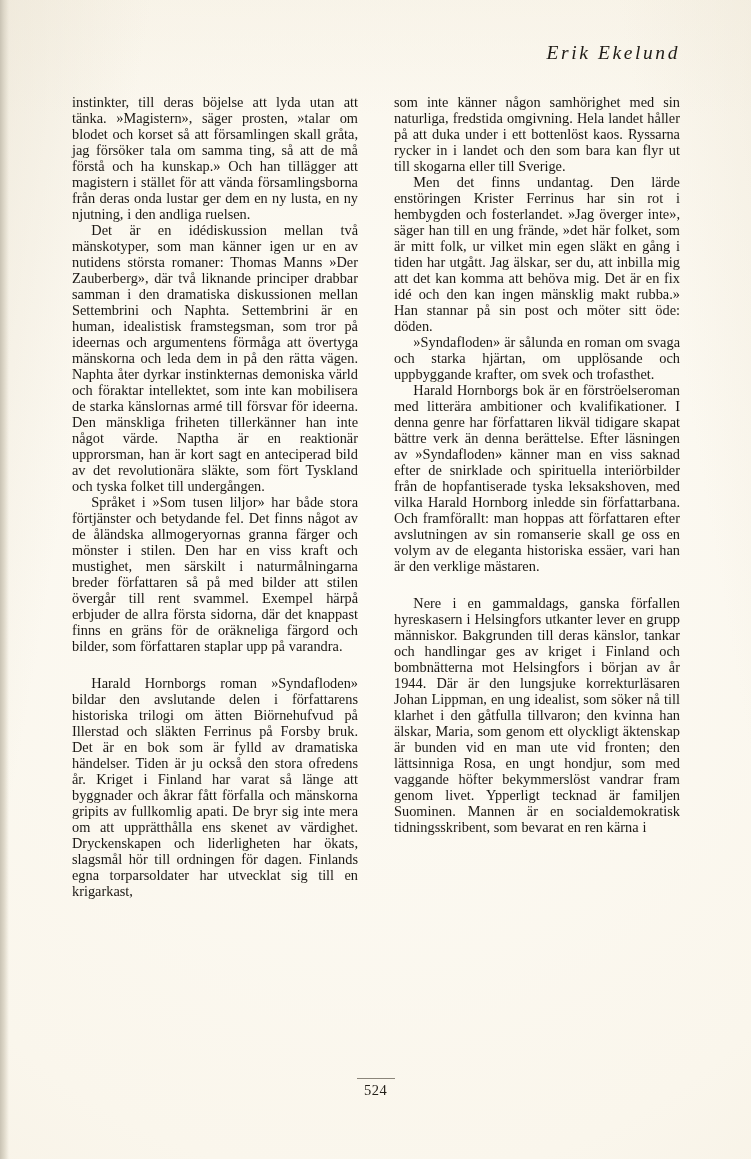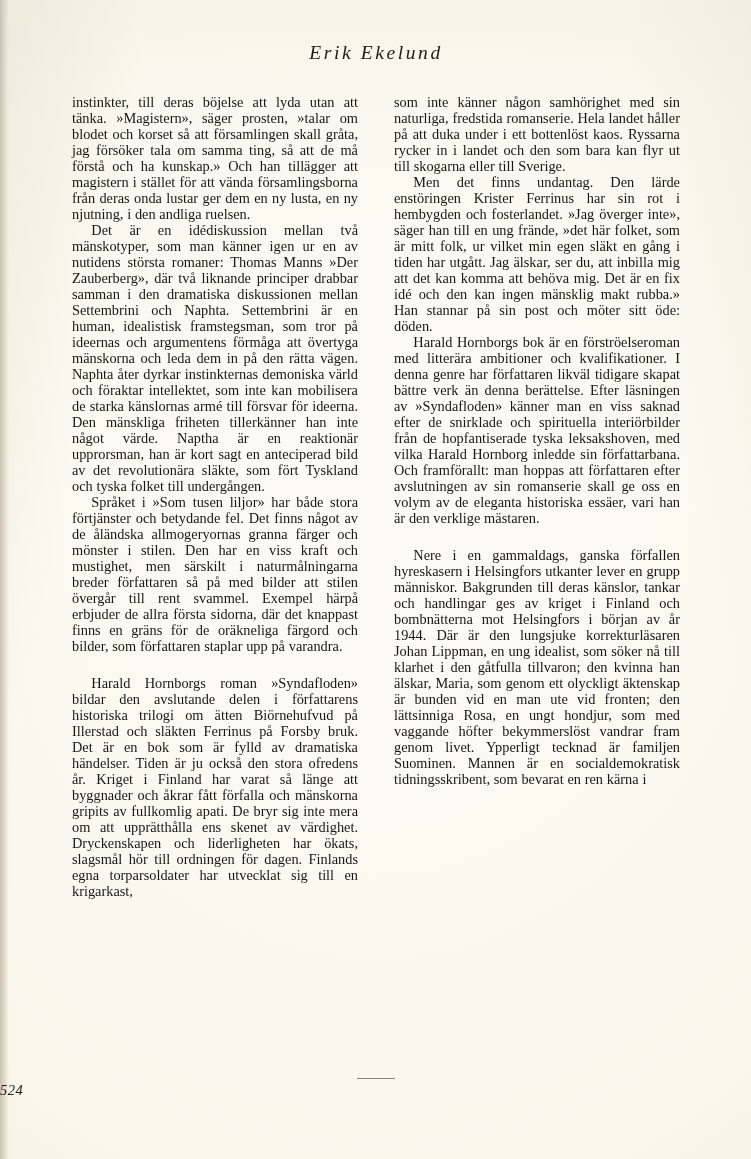--- a/index.html
+++ b/index.html
@@ -44,21 +44,21 @@
   }
 
   .content {
     position: absolute;
     left: 72px;
     top: 42px;
     width: 608px;
   }
 
   .running-head {
-    text-align: center;
+    text-align: right;
     font-style: italic;
     font-size: 19.5px;
     letter-spacing: 2.6px;
     color: #201d18;
     margin: 0 0 30px 0;
     white-space: pre;
   }
 
   .columns {
     display: flex;
@@ -88,21 +88,21 @@
 
   .gap {
     height: 20.55px;
   }
 
   .folio {
     position: absolute;
     left: 0;
     right: 0;
     top: 1078px;
-    font-style: italic;
+    text-align: center;
   }
 
   .folio-rule {
     width: 38px;
     height: 1px;
     background: #8b857a;
     margin: 0 auto 3px auto;
   }
 
   .folio-num {
@@ -124,22 +124,23 @@
 
     <div class="columns">
       <div class="column" id="col-left">
           <p class="para noindent">instinkter, till deras böjelse att lyda utan att tänka. »Magistern», säger prosten, »talar om blodet och korset så att församlingen skall gråta, jag försöker tala om samma ting, så att de må förstå och ha kunskap.» Och han tillägger att magistern i stället för att vända församlingsborna från deras onda lustar ger dem en ny lusta, en ny njutning, i den andliga ruelsen.</p>
           <p class="para">Det är en idédiskussion mellan två mänskotyper, som man känner igen ur en av nutidens största romaner: Thomas Manns »Der Zauberberg», där två liknande principer drabbar samman i den dramatiska diskussionen mellan Settembrini och Naphta. Settembrini är en human, idealistisk framstegsman, som tror på ideernas och argumentens förmåga att övertyga mänskorna och leda dem in på den rätta vägen. Naphta åter dyrkar instinkternas demoniska värld och föraktar intellektet, som inte kan mobilisera de starka känslornas armé till försvar för ideerna. Den mänskliga friheten tillerkänner han inte något värde. Naptha är en reaktionär upprorsman, han är kort sagt en anteciperad bild av det revolutionära släkte, som fört Tyskland och tyska folket till undergången.</p>
           <p class="para">Språket i »Som tusen liljor» har både stora förtjänster och betydande fel. Det finns något av de åländska allmogeryornas granna färger och mönster i stilen. Den har en viss kraft och mustighet, men särskilt i naturmålningarna breder författaren så på med bilder att stilen övergår till rent svammel. Exempel härpå erbjuder de allra första sidorna, där det knappast finns en gräns för de oräkneliga färgord och bilder, som författaren staplar upp på varandra.</p>
           <div class="gap"></div>
           <p class="para">Harald Hornborgs roman »Syndafloden» bildar den avslutande delen i författarens historiska trilogi om ätten Biörnehufvud på Illerstad och släkten Ferrinus på Forsby bruk. Det är en bok som är fylld av dramatiska händelser. Tiden är ju också den stora ofredens år. Kriget i Finland har varat så länge att byggnader och åkrar fått förfalla och mänskorna gripits av fullkomlig apati. De bryr sig inte mera om att upprätthålla ens skenet av värdighet. Dryckenskapen och liderligheten har ökats, slagsmål hör till ordningen för dagen. Finlands egna torparsoldater har utvecklat sig till en krigarkast,</p>
         </div>
       <div class="column" id="col-right">
-          <p class="para noindent">som inte känner någon samhörighet med sin naturliga, fredstida romanserie. Hela landet håller på att duka under i ett bottenlöst kaos. Ryssarna rycker in i landet och den som bara kan flyr ut till skogarna eller till Sverige.</p>
+          <p class="para noindent">som inte känner någon samhörighet med sin naturliga, fredstida omgivning. Hela landet håller på att duka under i ett bottenlöst kaos. Ryssarna rycker in i landet och den som bara kan flyr ut till skogarna eller till Sverige.</p>
           <p class="para">Men det finns undantag. Den lärde enstöringen Krister Ferrinus har sin rot i hembygden och fosterlandet. »Jag överger inte», säger han till en ung frände, »det här folket, som är mitt folk, ur vilket min egen släkt en gång i tiden har utgått. Jag älskar, ser du, att inbilla mig att det kan komma att behöva mig. Det är en fix idé och den kan ingen mänsklig makt rubba.» Han stannar på sin post och möter sitt öde: döden.</p>
+          <p class="para">»Syndafloden» är sålunda en roman om svaga och starka hjärtan, om upplösande och uppbyggande krafter, om svek och trofasthet.</p>
           <p class="para">Harald Hornborgs bok är en förströelseroman med litterära ambitioner och kvalifikationer. I denna genre har författaren likväl tidigare skapat bättre verk än denna berättelse. Efter läsningen av »Syndafloden» känner man en viss saknad efter de snirklade och spirituella interiörbilder från de hopfantiserade tyska leksakshoven, med vilka Harald Hornborg inledde sin författarbana. Och framförallt: man hoppas att författaren efter avslutningen av sin romanserie skall ge oss en volym av de eleganta historiska essäer, vari han är den verklige mästaren.</p>
           <div class="gap"></div>
           <p class="para">Nere i en gammaldags, ganska förfallen hyreskasern i Helsingfors utkanter lever en grupp människor. Bakgrunden till deras känslor, tankar och handlingar ges av kriget i Finland och bombnätterna mot Helsingfors i början av år 1944. Där är den lungsjuke korrekturläsaren Johan Lippman, en ung idealist, som söker nå till klarhet i den gåtfulla tillvaron; den kvinna han älskar, Maria, som genom ett olyckligt äktenskap är bunden vid en man ute vid fronten; den lättsinniga Rosa, en ungt hondjur, som med vaggande höfter bekymmerslöst vandrar fram genom livet. Ypperligt tecknad är familjen Suominen. Mannen är en socialdemokratisk tidningsskribent, som bevarat en ren kärna i</p>
         </div>
     </div>
 
   </div>
 
   <div class="folio">
     <div class="folio-rule"></div>

